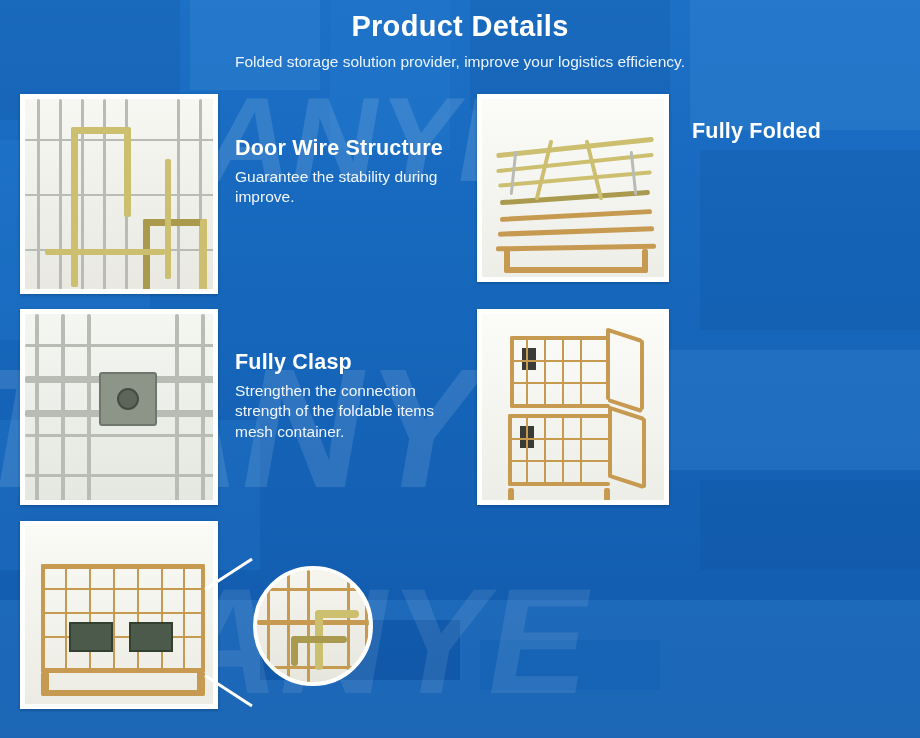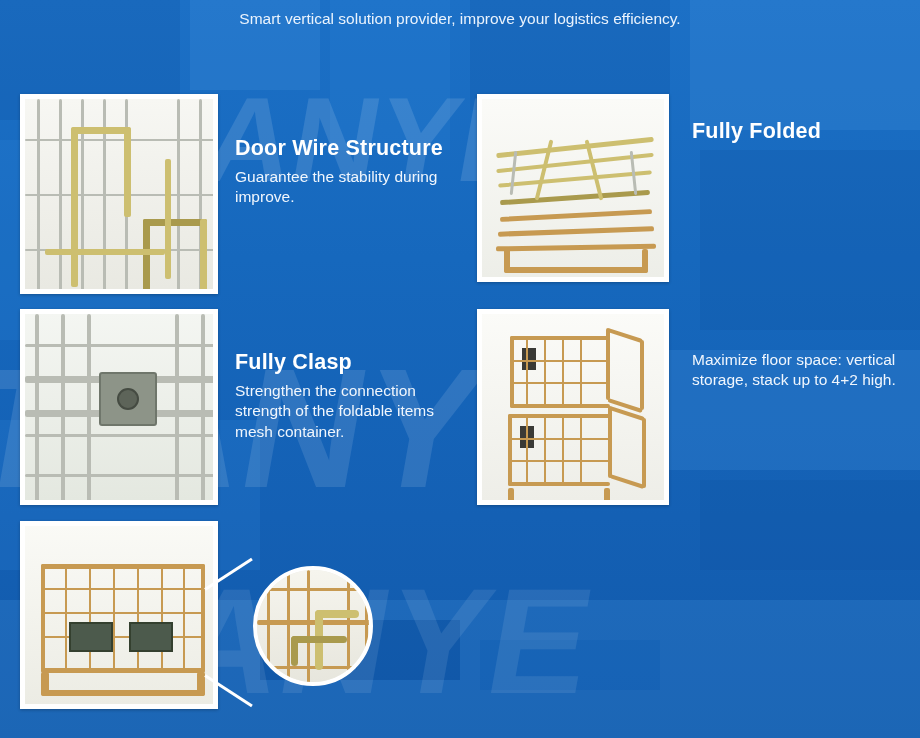--- a/index.html
+++ b/index.html
@@ -85,21 +85,22 @@
   <i class="dark" style="left:700px;top:480px;width:220px;height:90px;"></i>
   <i class="light" style="left:0;top:600px;width:920px;height:138px;"></i>
   <i class="dark" style="left:260px;top:620px;width:200px;height:60px;"></i>
   <i style="left:480px;top:640px;width:180px;height:50px;"></i>
 </div>
 <div class="wm-top">TIANYE</div>
 <div class="wm-mid">TIANYE</div>
 <div class="wm-bot">TIANYE</div>
 
 <div class="header">
-  <div class="subtitle">Smart vertical solution provider, improve your logistics efficiency.</div>
+  <div class="title">Product Details</div>
+  <div class="subtitle">Folded storage solution provider, improve your logistics efficiency.</div>
 </div>
 
 <div class="photo" style="left:20px;top:94px;width:198px;height:200px;">
   <div class="inner">
     <div class="ph-bg" style="background:linear-gradient(180deg,#f7f7f3 0%,#e9e9e2 100%);"></div>
 
     <div class="wire grey" style="left:12px;top:0;width:3px;height:200px;"></div>
     <div class="wire grey" style="left:34px;top:0;width:3px;height:200px;"></div>
     <div class="wire grey" style="left:56px;top:0;width:3px;height:200px;"></div>
     <div class="wire grey" style="left:78px;top:0;width:3px;height:200px;"></div>
@@ -202,21 +203,20 @@
     <div class="wire copper" style="left:62px;top:100px;width:2px;height:72px;"></div>
     <div class="wire copper" style="left:80px;top:100px;width:2px;height:72px;"></div>
     <div class="wire copper" style="left:98px;top:100px;width:2px;height:72px;"></div>
     <div class="wire copper" style="left:26px;top:124px;width:102px;height:2px;"></div>
     <div class="wire copper" style="left:26px;top:146px;width:102px;height:2px;"></div>
     <div class="wire copper" style="left:26px;top:174px;width:6px;height:14px;"></div>
     <div class="wire copper" style="left:122px;top:174px;width:6px;height:14px;"></div>
   </div>
 </div>
 <div class="block" style="left:692px;top:350px;width:210px;">
-  <div class="b-desc">Maximize floor space: vertical storage, stack up to 4+2 high.</div>
 </div>
 
 <div class="photo" style="left:20px;top:521px;width:198px;height:188px;">
   <div class="inner">
     <div class="ph-bg" style="background:linear-gradient(180deg,#fafaf6 0%,#ececE4 100%);"></div>
     <div class="wire copper" style="left:16px;top:38px;width:4px;height:108px;"></div>
     <div class="wire copper" style="left:176px;top:38px;width:4px;height:108px;"></div>
     <div class="wire copper" style="left:16px;top:38px;width:164px;height:5px;"></div>
     <div class="wire copper" style="left:16px;top:142px;width:164px;height:5px;"></div>
     <div class="wire copper" style="left:40px;top:38px;width:2px;height:108px;"></div>

